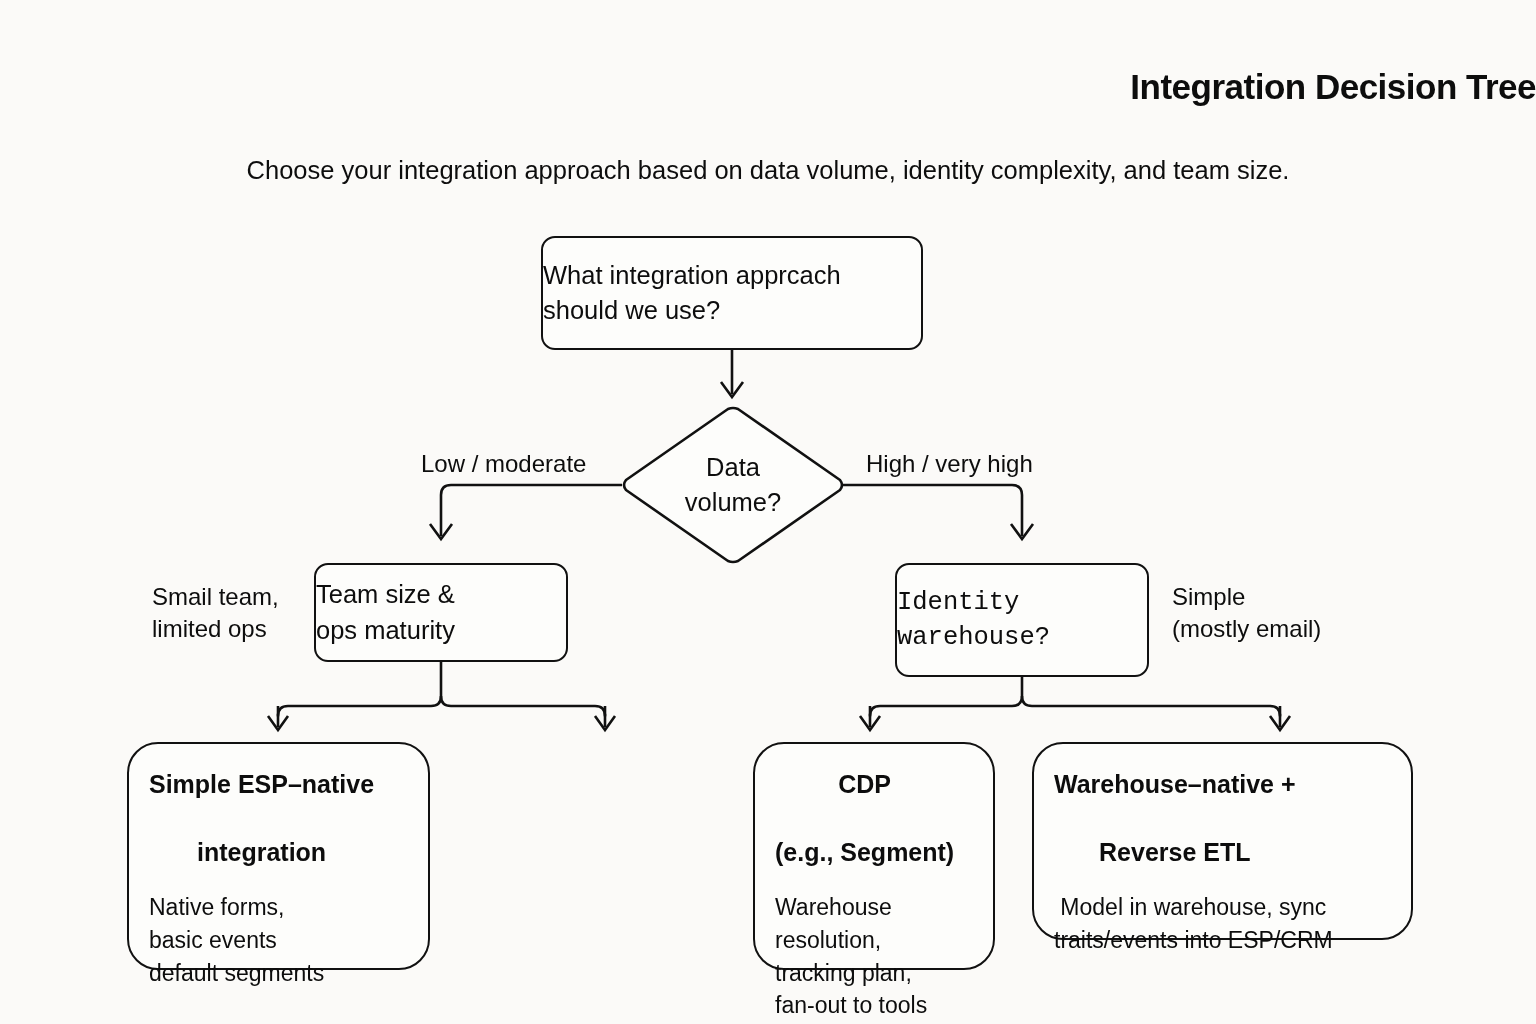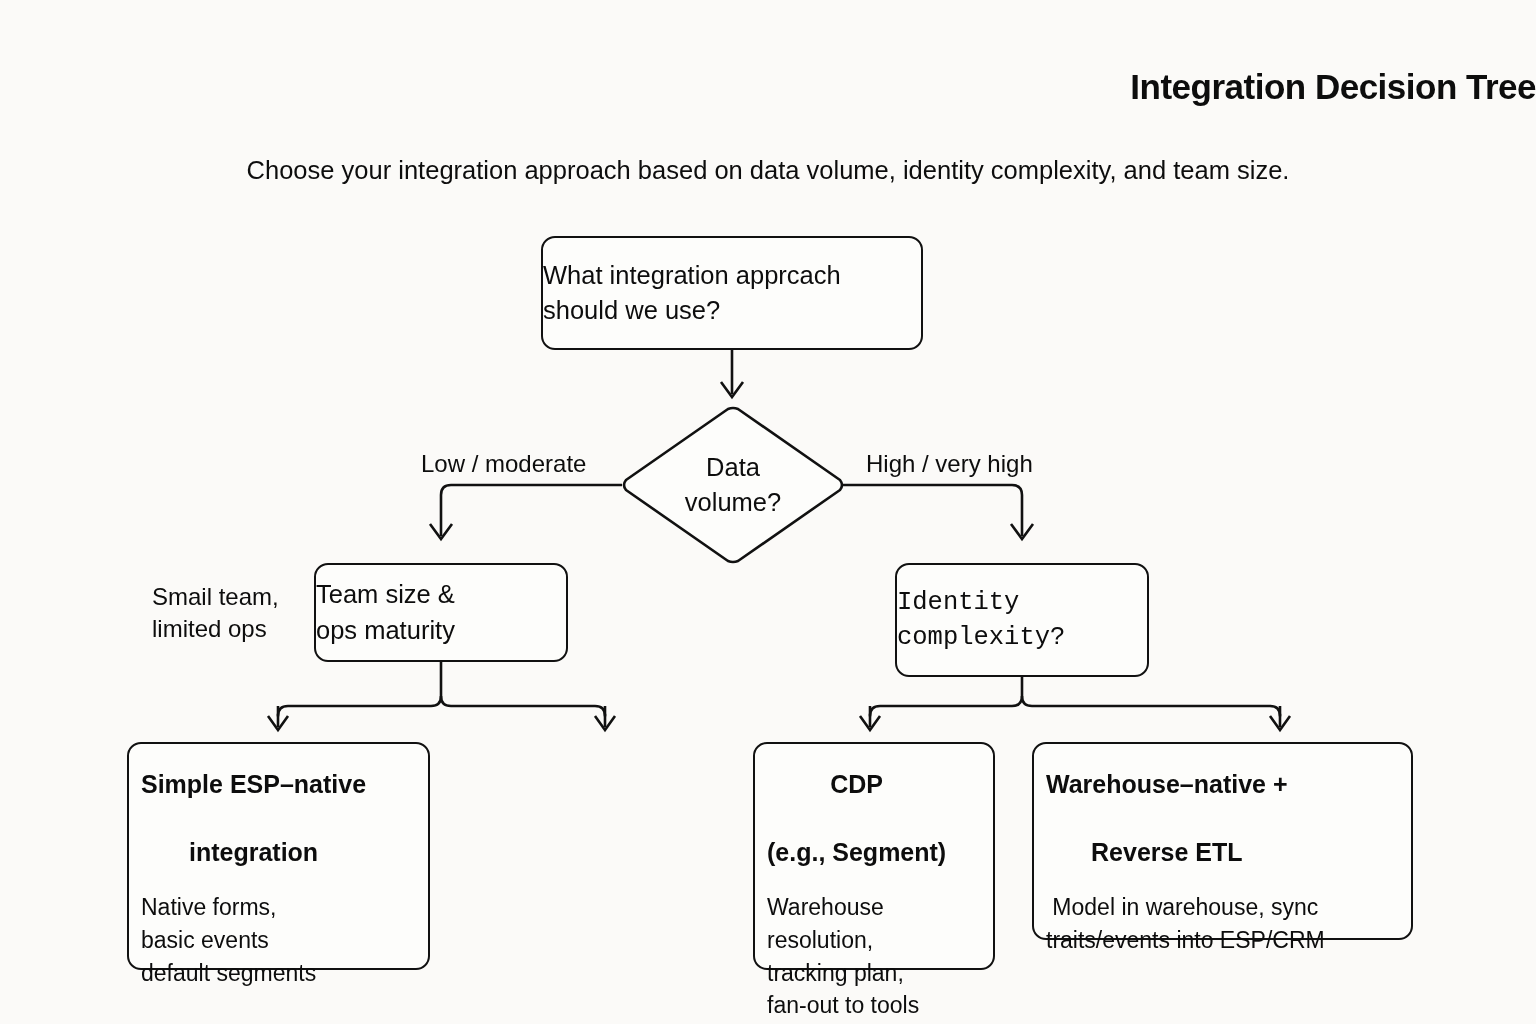--- a/index.html
+++ b/index.html
@@ -120,22 +120,23 @@
     flex-direction: column;
     align-items: center;
     justify-content: center;
     font-size: 25.5px;
     line-height: 1.38;
     text-align: center;
   }
 
   
   .leaf {
-    padding: 16px 12px 14px 12px;
+    padding: 16px 12px 14px 20px;
     justify-content: flex-start;
+    border-radius: 31px;
   }
   .leaf .heading {
     font-size: 25px;
     font-weight: 600;
     line-height: 1.35;
     margin-top: 8px;
   }
   .leaf .body {
     font-size: 23px;
     font-weight: 400;
@@ -206,36 +207,40 @@
     </div>
   </div>
 
   <div class="node qbox" style="left:314px; top:563px; width:254px; height:99px;">
     <span class="line">Team size &amp;</span>
     <span class="line">ops maturity</span>
   </div>
 
   <div class="node qbox" style="left:895px; top:563px; width:254px; height:114px;font-family:Liberation Mono, monospace;">
     <span class="line">Identity</span>
-    <span class="line">complexity?</span>
+    <span class="line">warehouse?</span>
   </div>
 
   <div class="edge-label" style="left:421px; top:448px;">
     <span>Low / moderate</span>
   </div>
 
   <div class="edge-label" style="left:866px; top:448px;">
     <span>High / very high</span>
   </div>
 
   <div class="edge-label" style="left:152px; top:581px;">
     <div>Smail team,</div>
     <div>limited ops</div>
   </div>
 
+  <div class="edge-label" style="left:1172px; top:581px;">
+    <div>Simple</div>
+    <div>(mostly email)</div>
+  </div>
 
   <div class="node leaf align-left" style="left:127px; top:742px; width:303px; height:228px;">
     <div class="heading">
       <span class="line">Simple ESP–native</span><br>
       <span class="line">integration</span>
     </div>
     <div class="body">
       <div>Native forms,</div>
       <div>basic events</div>
       <div>default segments</div>

